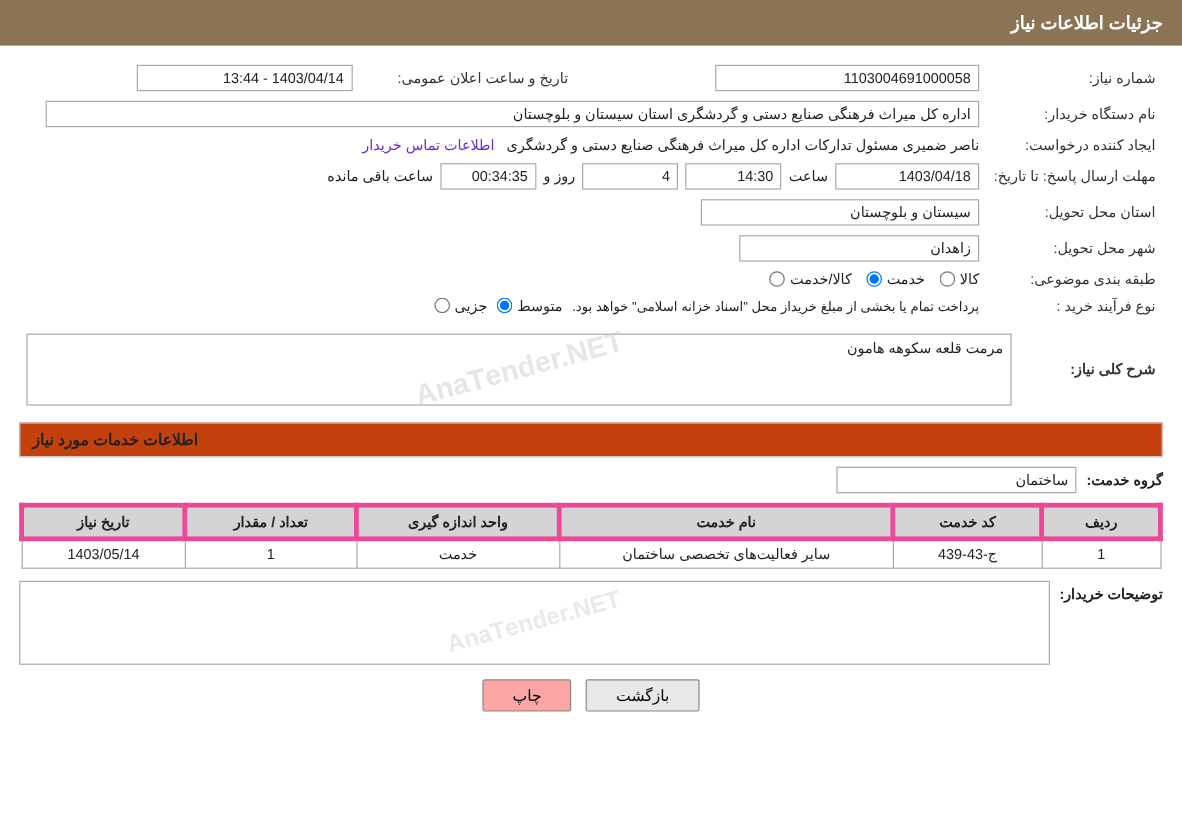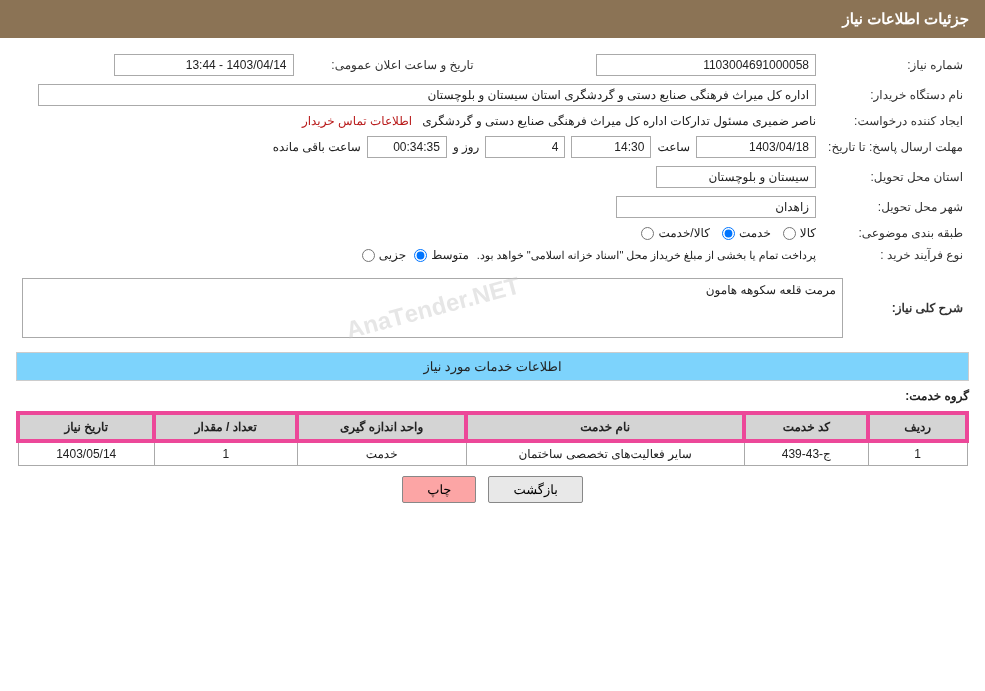--- a/index.html
+++ b/index.html
@@ -45,33 +45,33 @@
     }
     .value-box {
       border: 1px solid #aaa;
       background: #fff;
       padding: 3px 6px;
       display: inline-block;
       min-width: 80px;
       text-align: right;
     }
     .link-blue {
-      color: #b91c1c;
+      color: #6d28d9;
       text-decoration: none;
       cursor: pointer;
     }
     .radio-group {
       display: inline-flex;
       gap: 12px;
       align-items: center;
       direction: rtl;
     }
     .radio-item {
       display: flex;
-      align-items: flex-end;
+      align-items: flex-start;
       gap: 4px;
     }
     .radio-item input[type=radio] {
       margin: 0;
     }
     .purchase-type-row {
       display: flex;
       align-items: center;
       gap: 8px;
       direction: rtl;
@@ -84,26 +84,26 @@
       border: 1px solid #aaa;
       background: #fff;
       width: 100%;
       min-height: 60px;
       text-align: right;
       padding: 4px 6px;
       resize: none;
       direction: rtl;
     }
     .services-section-title {
-      background: #7dd3fc;
+      background: #c2410c;
       border: 1px solid #ccc;
       padding: 6px 10px;
-      font-weight: normal;
+      font-weight: bold;
       font-size: 13px;
-      text-align: center;
+      text-align: left;
       margin: 10px 0 8px 0;
     }
     .group-row {
       display: flex;
       align-items: center;
       margin-bottom: 8px;
       gap: 8px;
     }
     .services-table {
       width: 100%;
@@ -237,21 +237,21 @@
             <span>روز و</span>
             <span class="value-box" style="width:70px;">00:34:35</span>
             <span>ساعت باقی مانده</span>
           </div>
         </td>
       </tr>
 
       <tr>
         <td class="label-cell">استان محل تحویل:</td>
         <td colspan="3">
-          <span class="value-box" style="width:160px;text-align:right;">سیستان و بلوچستان</span>
+          <span class="value-box" style="width:232px;text-align:right;">سیستان و بلوچستان</span>
         </td>
       </tr>
 
       <tr>
         <td class="label-cell">شهر محل تحویل:</td>
         <td colspan="3">
           <span class="value-box" style="width:200px;">زاهدان</span>
         </td>
       </tr>
 
@@ -307,20 +307,21 @@
           </div>
         </td>
       </tr>
     </tbody>
       </table>
 
     <div class="services-section-title">اطلاعات خدمات مورد نیاز</div>
 
     <div class="group-row">
       <span style="font-weight:bold;">گروه خدمت:</span>
+      <span class="value-box" style="width:200px;">ساختمان</span>
     </div>
 
     <table class="services-table">
       <thead>
         <tr>
           <th>ردیف</th>
           <th>کد خدمت</th>
           <th>نام خدمت</th>
           <th>واحد اندازه گیری</th>
           <th>تعداد / مقدار</th>
@@ -332,19 +333,25 @@
             <td>1</td>
             <td>ج-43-439</td>
             <td>سایر فعالیت‌های تخصصی ساختمان</td>
             <td>خدمت</td>
             <td>1</td>
             <td>1403/05/14</td>
           </tr>
         </tbody>
     </table>
 
+    <div class="buyer-desc-section">
+      <div class="buyer-desc-label">توضیحات خریدار:</div>
+      <div class="buyer-desc-box" style="position:relative; min-height:70px;">
+        <div style="position:absolute;top:50%;left:50%;transform:translate(-50%,-50%) rotate(-15deg);color:rgba(200,200,200,0.4);font-size:20px;font-weight:bold;pointer-events:none;white-space:nowrap;z-index:10;">AnaТender.NET</div>
+      </div>
+    </div>
 
     <div class="buttons-row">
       <button class="btn btn-back">بازگشت</button>
       <button class="btn btn-print">چاپ</button>
     </div>
   </div>
 </div>
 
 </body></html>

